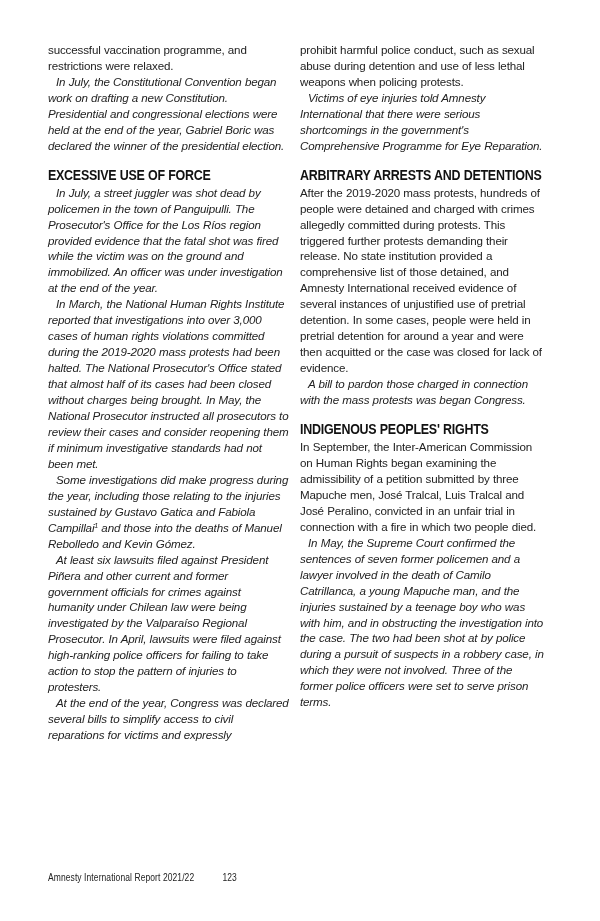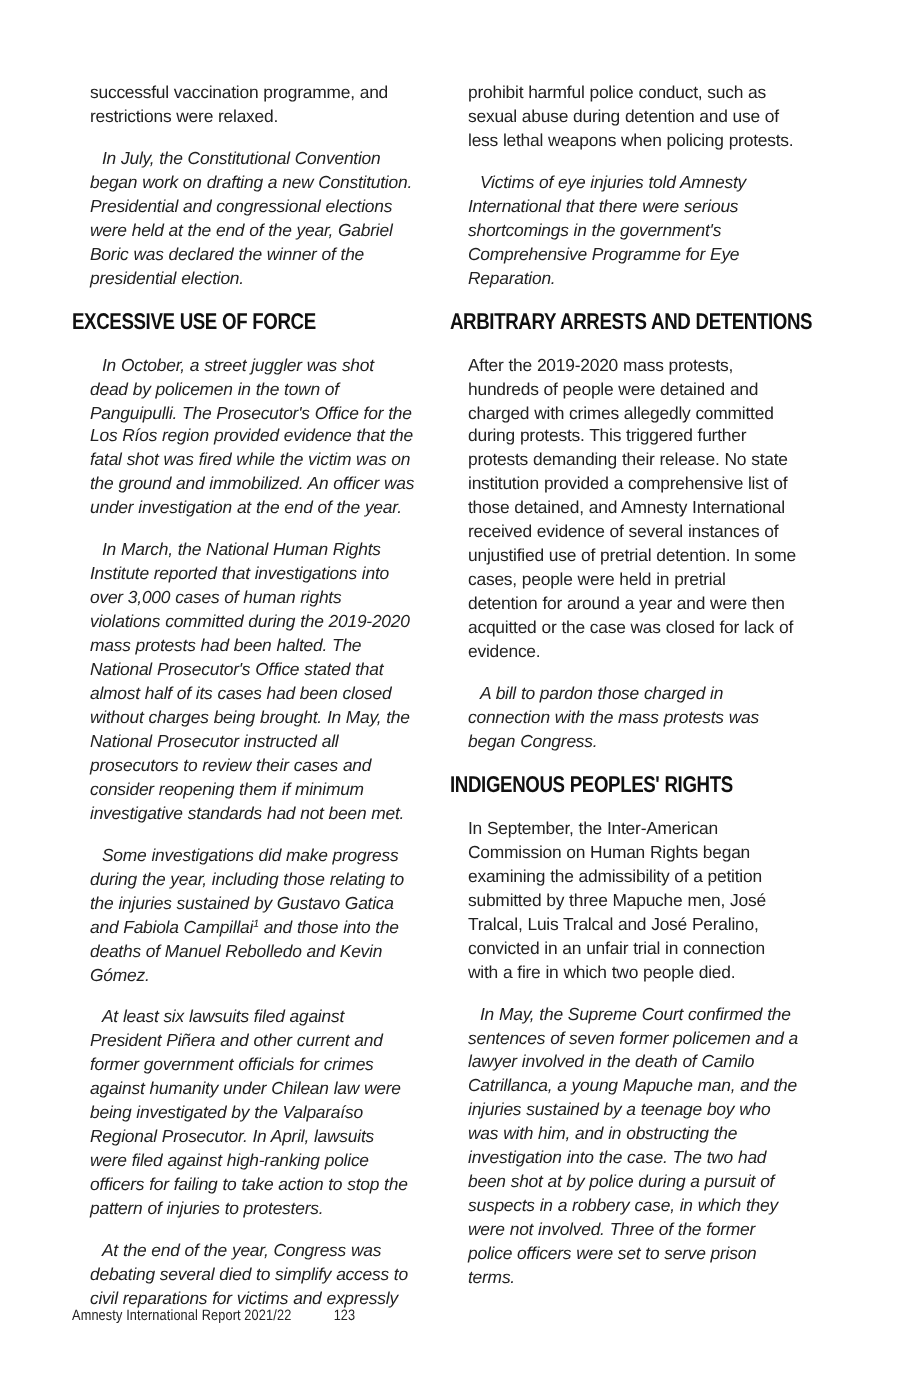--- a/index.html
+++ b/index.html
@@ -6,21 +6,21 @@
   body { width: 600px; height: 921px; position: relative; overflow: hidden; }
   .page { position: absolute; left: 0; top: 0; width: 600px; height: 921px; background: #fff; }
   .col {
     position: absolute; top: 42px; width: 241px;
     font-family: "Liberation Sans", sans-serif;
     font-size: 11.6px; line-height: 15.95px; color: #222;
     letter-spacing: -0.15px; word-spacing: 0.2px;
   }
   .col.left { left: 48px; }
   .col.right { left: 300px; width: 244px; }
-  .col p { margin: 12px; text-indent: 0; }
+  .col p { margin: 0; text-indent: 0; }
   .col p.indent { text-indent: 8px; font-style: italic; }
   .col h2 {
     margin: 12px 0 1px 0;
     font-family: "Liberation Sans", sans-serif;
     font-weight: bold; font-size: 15.2px; line-height: 18px;
     letter-spacing: -0.3px; color: #111;
     transform: scaleX(0.82); transform-origin: left center;
     white-space: nowrap;
   }
   sup { font-size: 7px; line-height: 0; vertical-align: 4px; }
@@ -34,25 +34,25 @@
 </style>
 </head>
 <body>
 
 <div class="page">
 
   <div class="col left">
     <p>successful vaccination programme, and restrictions were relaxed.</p>
     <p class="indent">In July, the Constitutional Convention began work on drafting a new Constitution. Presidential and congressional elections were held at the end of the year, Gabriel Boric was declared the winner of the presidential election.</p>
     <h2>EXCESSIVE USE OF FORCE</h2>
-    <p class="indent">In October, a street juggler was shot dead by policemen in the town of Panguipulli. The Prosecutor's Office for the Los Ríos region provided evidence that the fatal shot was fired while the victim was on the ground and immobilized. An officer was under investigation at the end of the year.</p>
+    <p class="indent">In July, a street juggler was shot dead by policemen in the town of Panguipulli. The Prosecutor's Office for the Los Ríos region provided evidence that the fatal shot was fired while the victim was on the ground and immobilized. An officer was under investigation at the end of the year.</p>
     <p class="indent">In March, the National Human Rights Institute reported that investigations into over 3,000 cases of human rights violations committed during the 2019-2020 mass protests had been halted. The National Prosecutor's Office stated that almost half of its cases had been closed without charges being brought. In May, the National Prosecutor instructed all prosecutors to review their cases and consider reopening them if minimum investigative standards had not been met.</p>
     <p class="indent"><span>Some investigations did make progress during the year, including those relating to the injuries sustained by Gustavo Gatica and Fabiola Campillai</span><sup>1</sup><span> and those into the deaths of Manuel Rebolledo and Kevin Gómez.</span></p>
     <p class="indent">At least six lawsuits filed against President Piñera and other current and former government officials for crimes against humanity under Chilean law were being investigated by the Valparaíso Regional Prosecutor. In April, lawsuits were filed against high-ranking police officers for failing to take action to stop the pattern of injuries to protesters.</p>
-    <p class="indent">At the end of the year, Congress was debating several died to simplify access to civil reparations for victims and expressly</p>
+    <p class="indent">At the end of the year, Congress was declared several bills to simplify access to civil reparations for victims and expressly</p>
   </div>
 
   <div class="col right">
     <p>prohibit harmful police conduct, such as sexual abuse during detention and use of less lethal weapons when policing protests.</p>
     <p class="indent">Victims of eye injuries told Amnesty International that there were serious shortcomings in the government's Comprehensive Programme for Eye Reparation.</p>
     <h2>ARBITRARY ARRESTS AND DETENTIONS</h2>
     <p>After the 2019-2020 mass protests, hundreds of people were detained and charged with crimes allegedly committed during protests. This triggered further protests demanding their release. No state institution provided a comprehensive list of those detained, and Amnesty International received evidence of several instances of unjustified use of pretrial detention. In some cases, people were held in pretrial detention for around a year and were then acquitted or the case was closed for lack of evidence.</p>
     <p class="indent">A bill to pardon those charged in connection with the mass protests was began Congress.</p>
     <h2>INDIGENOUS PEOPLES' RIGHTS</h2>
     <p>In September, the Inter-American Commission on Human Rights began examining the admissibility of a petition submitted by three Mapuche men, José Tralcal, Luis Tralcal and José Peralino, convicted in an unfair trial in connection with a fire in which two people died.</p>

